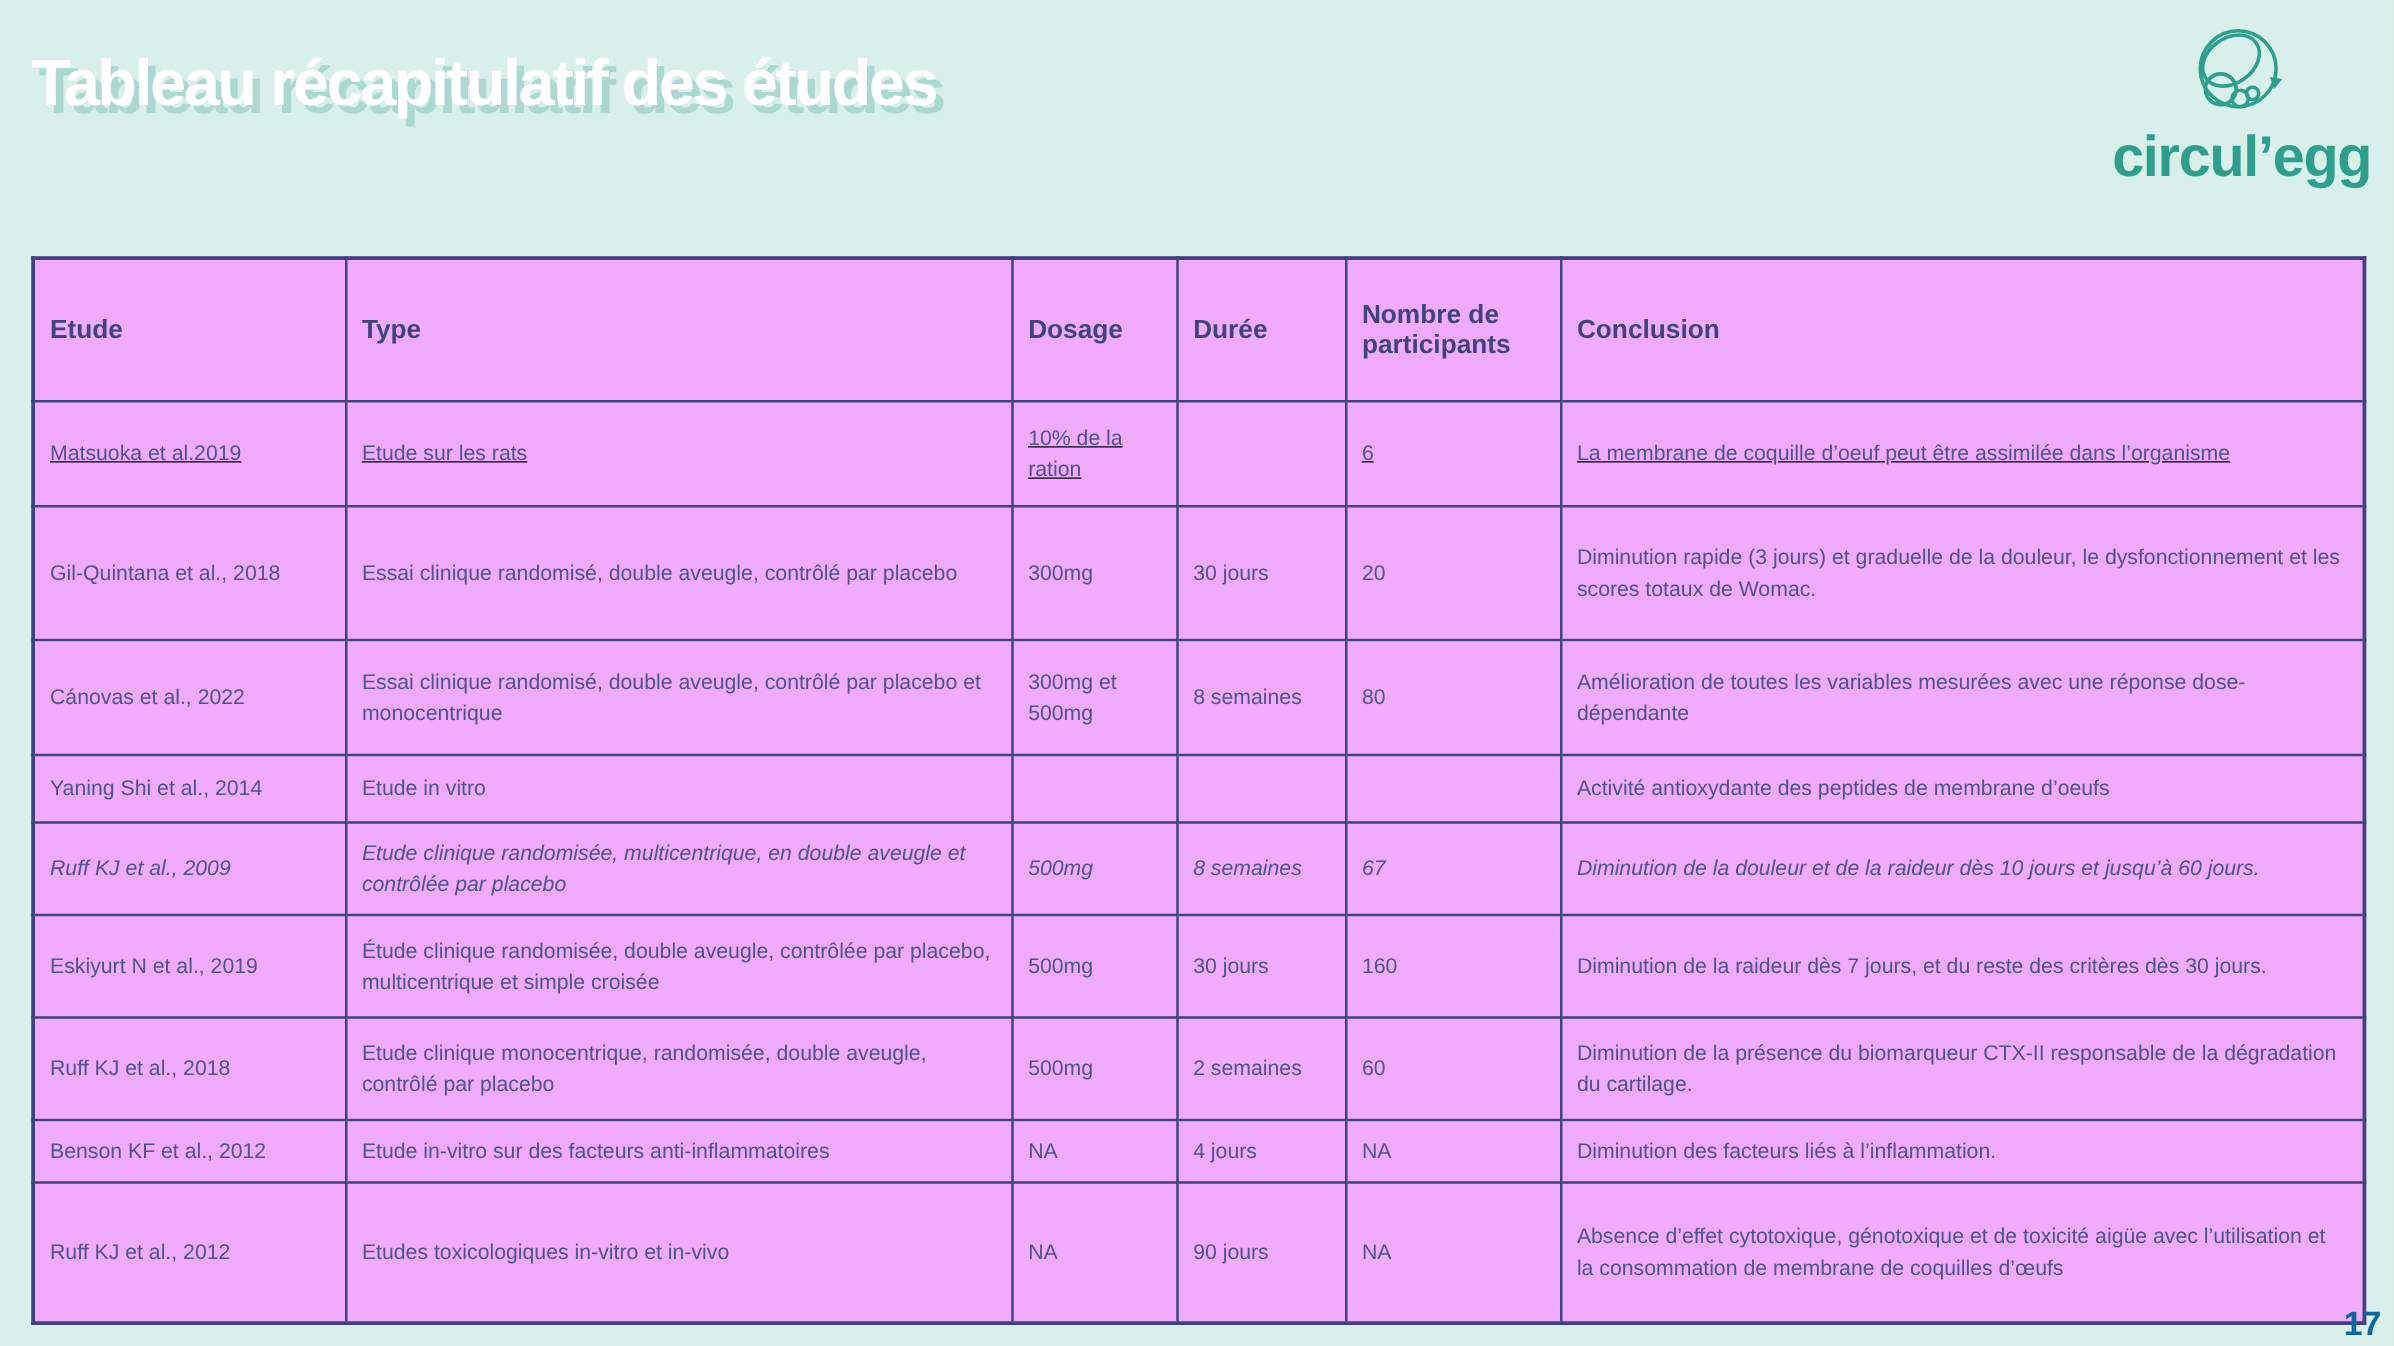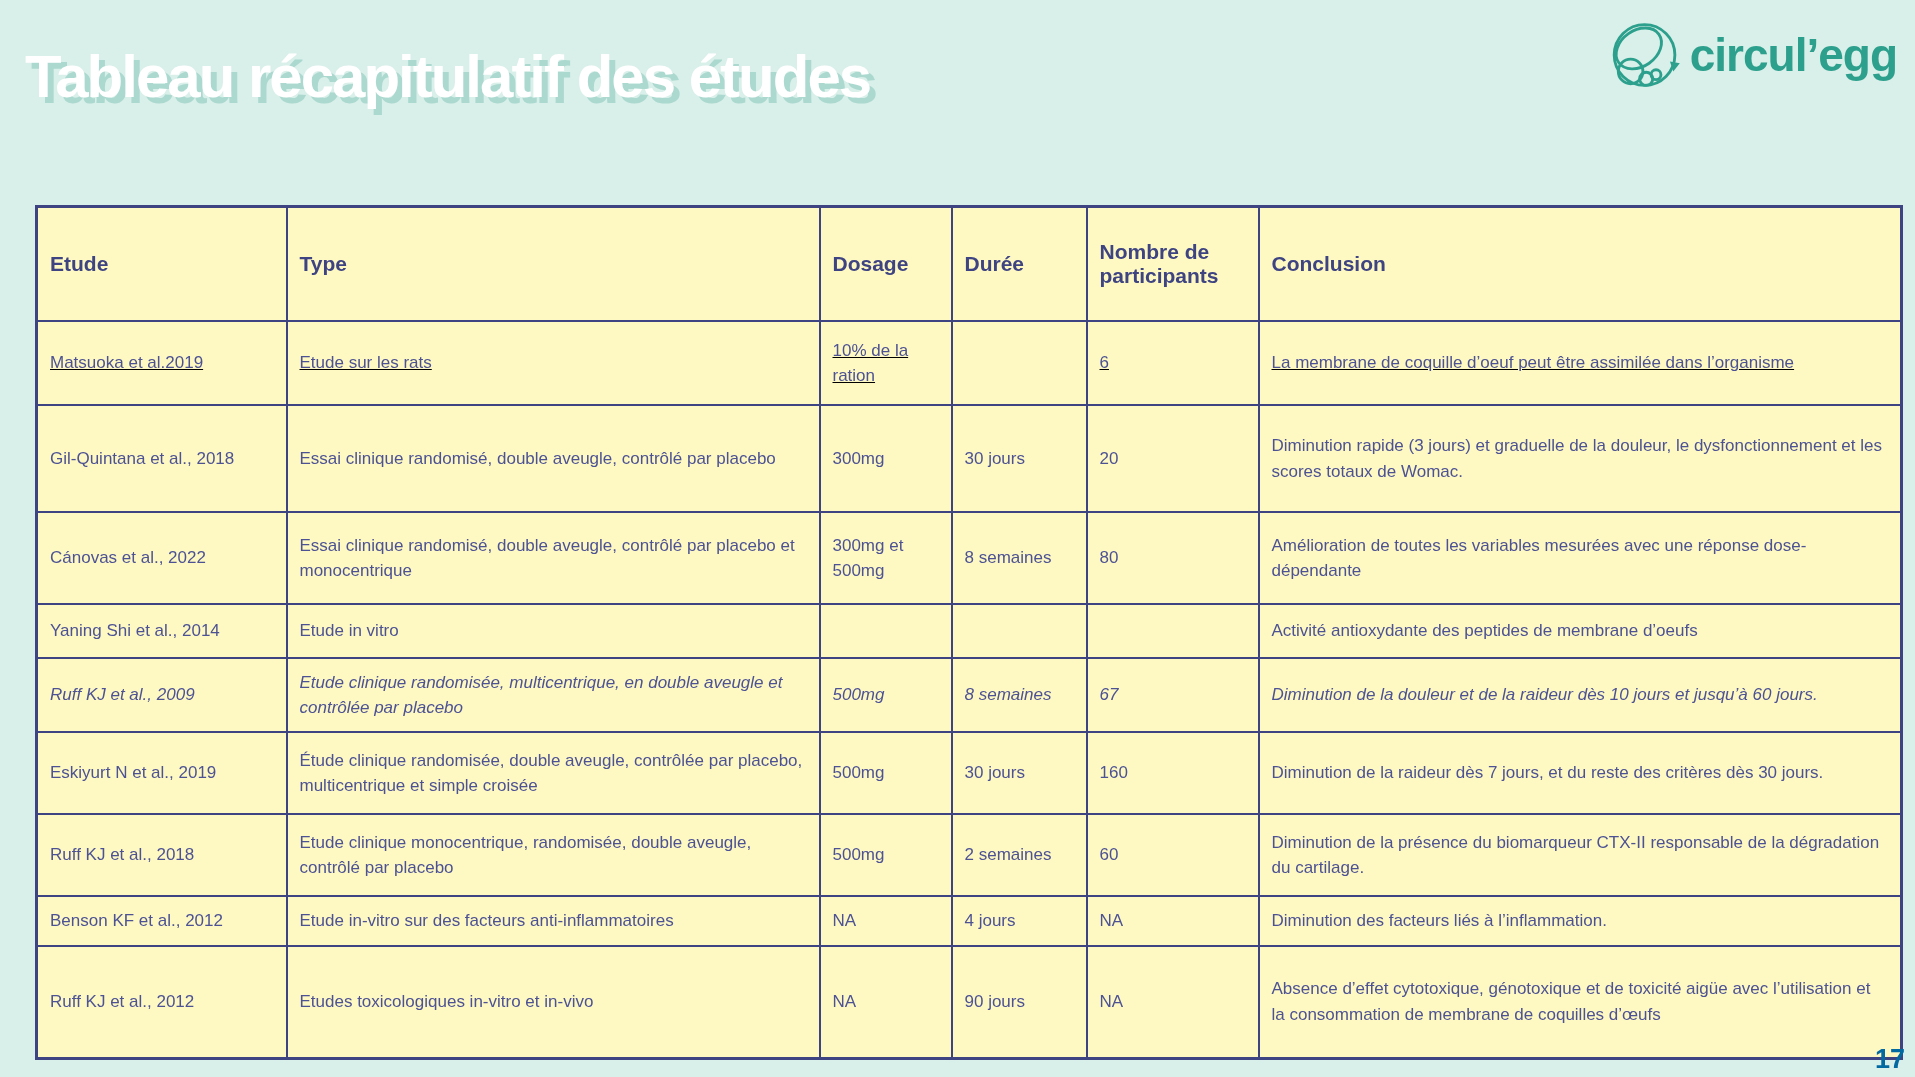--- a/index.html
+++ b/index.html
@@ -13,52 +13,53 @@
     overflow: hidden;
     background: var(--bg, #d9efe9);
     font-family: "Liberation Sans", sans-serif;
   }
 
   
   .slide-title {
     position: absolute;
     left: 25px;
     top: 2px;
-    font-size: 60px;
+    font-size: 52px;
     font-weight: 800;
     letter-spacing: -2px;
     color: #ffffff;
     text-shadow: 6px 6px 0 var(--title-shadow, #abd9cf);
     white-space: nowrap;
   }
 
   
   .logo {
     position: absolute;
     right: 18px;
     top: 14px;
     display: flex;
     align-items: center;
     gap: 2px;
+    flex-direction: column;
   }
   .logo-text {
     color: var(--accent, #2ca08d);
     font-size: 46px;
     font-weight: 600;
     letter-spacing: -1px;
   }
 
   
   .studies-table {
     position: absolute;
-    left: 35px;
+    left: 25px;
     top: 205px;
     width: 1865px;
     border-collapse: collapse;
-    background: #fef9c3;
+    background: #f0abfc;
     table-layout: fixed;
   }
   .studies-table, .studies-table th, .studies-table td {
     border: 2.5px solid var(--table-border, #3e4482);
   }
   .studies-table {
     border-width: 3px;
   }
   .studies-table th {
     font-size: 21px;

